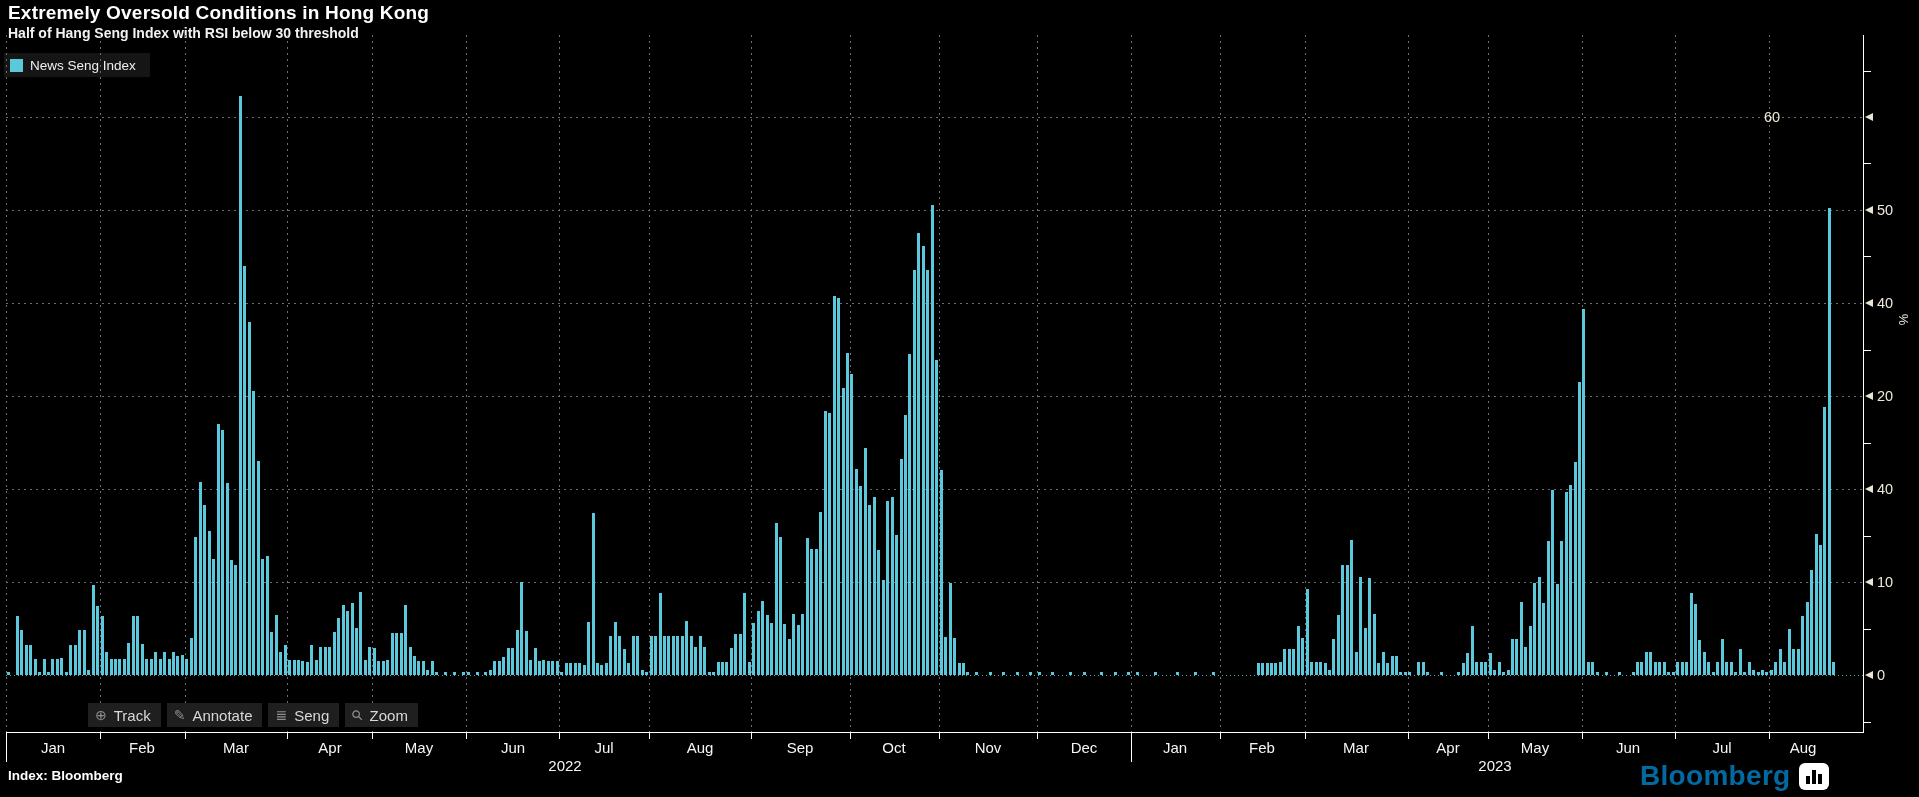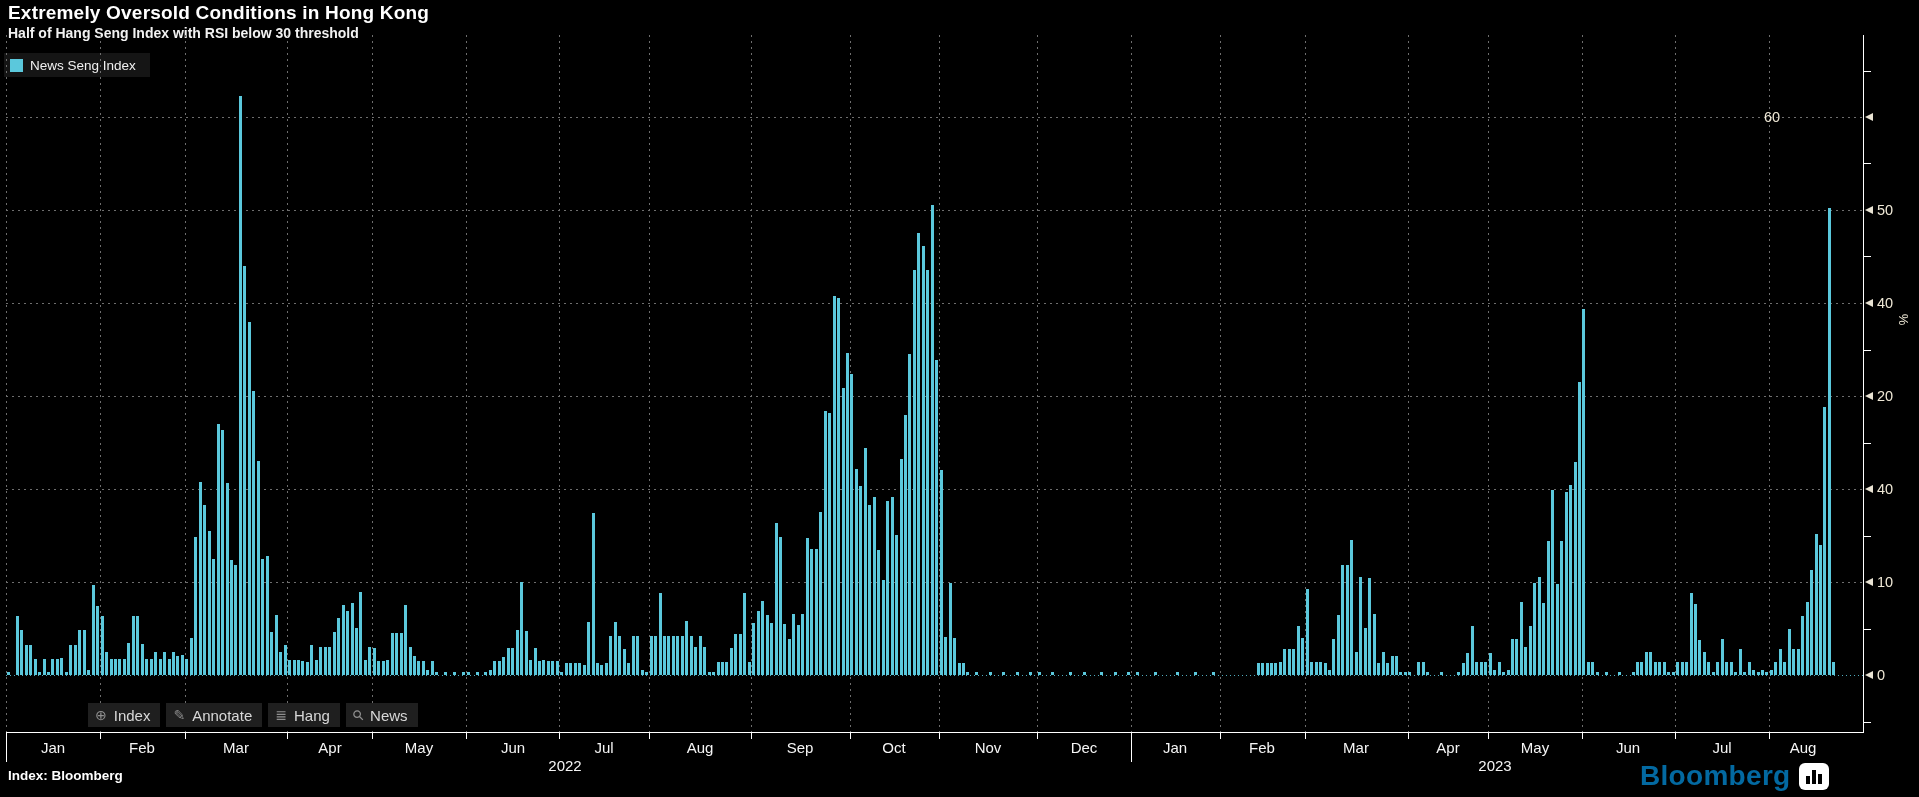--- a/index.html
+++ b/index.html
@@ -494,33 +494,33 @@
     <div class="yarrow" style="left: 1865px; top: 206px;"></div>
     <div class="ylab" style="left: 1877px; top: 202px;">50</div>
     <div class="yarrow" style="left: 1865px; top: 113px;"></div>
     <div class="ylab" style="left: 1764px; top: 109px;">60</div>
     <div class="munit" style="left: 1898px; top: 312px;">%</div>
   </div>
 
 <div class="abs" id="toolbar">
   <div class="tbtn">
     <span class="ticon">⊕</span>
-    <span>Index</span>
+    <span>Track</span>
   </div>
   <div class="tbtn">
     <span class="ticon">✎</span>
     <span>Annotate</span>
   </div>
   <div class="tbtn">
     <span class="ticon">≣</span>
-    <span>Hang</span>
+    <span>Seng</span>
   </div>
   <div class="tbtn">
     <span class="ticon ticon-zoom">⚲</span>
-    <span>News</span>
+    <span>Zoom</span>
   </div>
 </div>
 
 <div class="abs" id="source">Index: Bloomberg</div>
 
 <div class="abs" id="brand">
   <span class="word">Bloomberg</span>
   <span class="mark">
       <i></i>
       <i></i>

